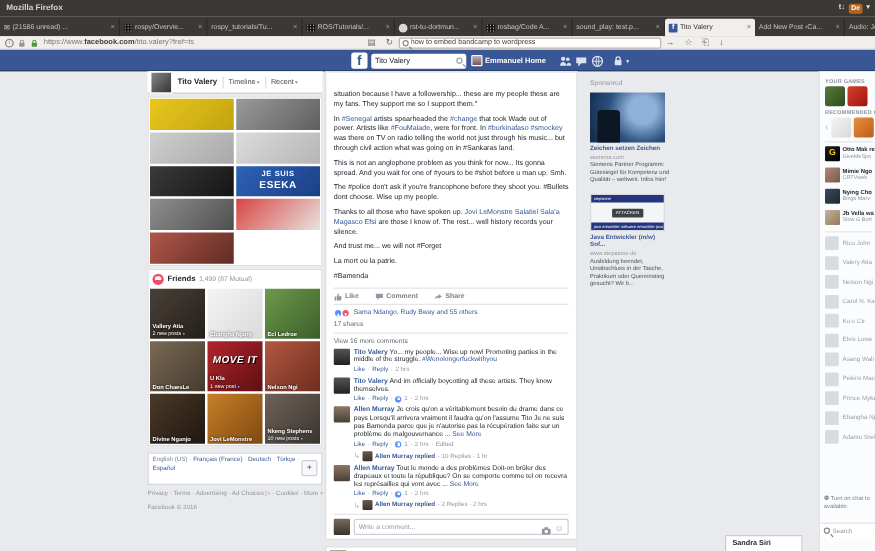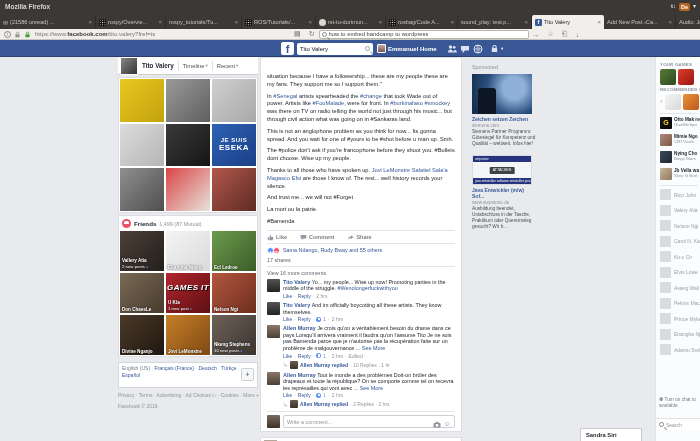--- a/index.html
+++ b/index.html
@@ -56,21 +56,21 @@
   
   .card{background:#fff;border:1px solid #dcdee3;}
   #profilebar{left:118px;top:57px;width:140px;height:18px;border-bottom:1px solid #ccc;background:#fff;
     display:flex;align-items:center;}
   #pb-avatar{width:18px;height:18px;background:linear-gradient(135deg,#888,#333);border:1px solid #fff;margin-left:2px;flex:none;}
   #pb-name{font-size:6.3px;font-weight:bold;color:#1d2129;margin-left:4px;white-space:nowrap;}
   .pb-sep{width:1px;height:10px;background:#e0e0e0;margin:0 4px;}
   .pb-tab{font-size:5.8px;color:#4b4f56;white-space:nowrap;}
   .pb-caret{font-size:4.5px;color:#90949c;margin-left:1px;}
   #photocard{left:118px;top:77px;width:140px;height:136px;padding:1px;}
-  #photogrid{display:grid;grid-template-columns:repeat(3,1fr);gap:2px;height:100%;}
+  #photogrid{display:grid;grid-template-columns:repeat(2,1fr);gap:2px;height:100%;}
   .ptile{position:relative;overflow:hidden;}
   .ptile .bigtxt{position:absolute;inset:0;display:flex;flex-direction:column;align-items:center;justify-content:center;
     color:#fff;font-weight:bold;letter-spacing:.5px;text-align:center;}
   #friendcard{left:118px;top:215px;width:140px;height:142px;padding:1px;}
   #friendhead{display:flex;align-items:center;gap:3px;padding:2px 2px 3px;}
   .friends-ico{width:9px;height:9px;border-radius:50%;background:#ef4e67;position:relative;flex:none;}
   .friends-ico:after{content:"";position:absolute;left:2px;top:2px;width:5px;height:3px;background:#fff;border-radius:2px 2px 0 0;}
   #friendhead b{font-size:6.2px;color:#1d2129;}
   #friendhead span{font-size:5.4px;color:#90949c;}
   #friendgrid{display:grid;grid-template-columns:repeat(3,1fr);gap:2px;height:124px;}
@@ -340,21 +340,21 @@
         <div class="ftile" style="background: linear-gradient(135deg, rgb(244, 244, 244), rgb(218, 218, 218));">
           <div class="fname">Ebangha Njang</div>
         </div>
         <div class="ftile" style="background: linear-gradient(135deg, rgb(109, 154, 77), rgb(60, 94, 40));">
           <div class="fname">Ecl Ledroe</div>
         </div>
         <div class="ftile" style="background: linear-gradient(135deg, rgb(122, 106, 85), rgb(70, 59, 46));">
           <div class="fname">Don ChaesLe</div>
         </div>
         <div class="ftile" style="background: linear-gradient(135deg, rgb(177, 38, 44), rgb(94, 15, 19));">
-          <div class="fbig">GAMES IT</div>
+          <div class="fbig">MOVE IT</div>
           <div class="fname">U Kla<div class="fsub">1 new post</div></div>
         </div>
         <div class="ftile" style="background: linear-gradient(135deg, rgb(179, 87, 63), rgb(110, 46, 30));">
           <div class="fname">Nelson Ngi</div>
         </div>
         <div class="ftile" style="background: linear-gradient(135deg, rgb(74, 58, 40), rgb(32, 23, 16));">
           <div class="fname">Divine Nganjo</div>
         </div>
         <div class="ftile" style="background: linear-gradient(135deg, rgb(199, 127, 40), rgb(126, 74, 18));">
           <div class="fname">Jovi LeMonstre</div>

